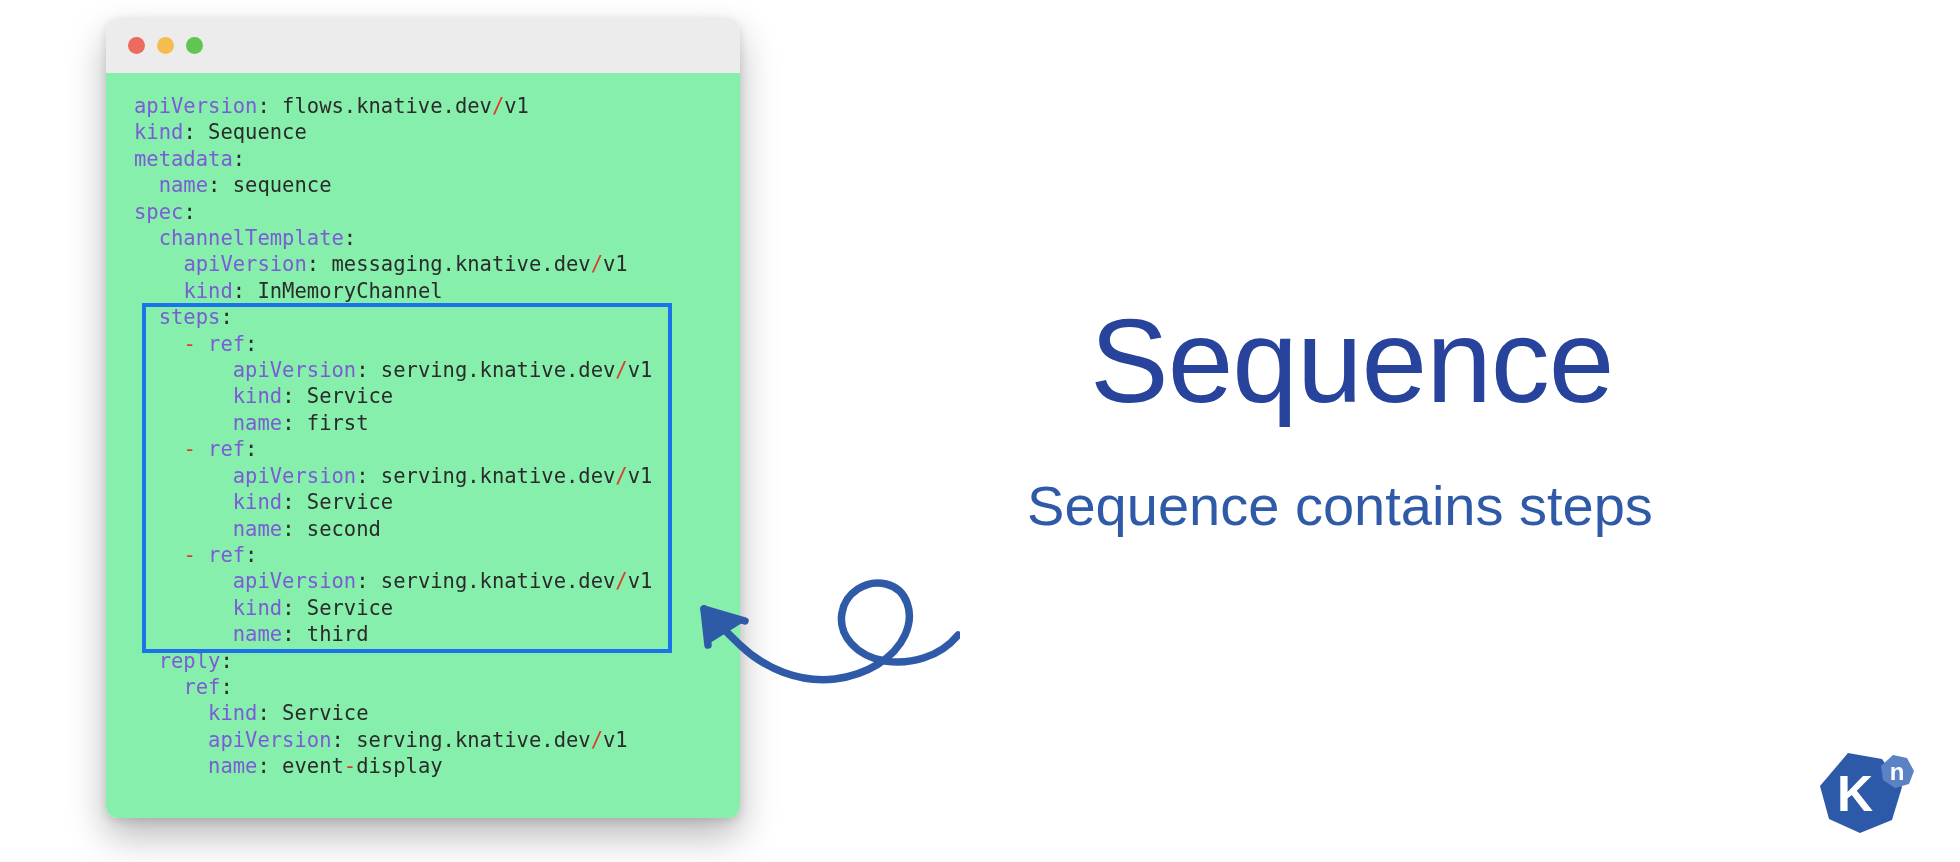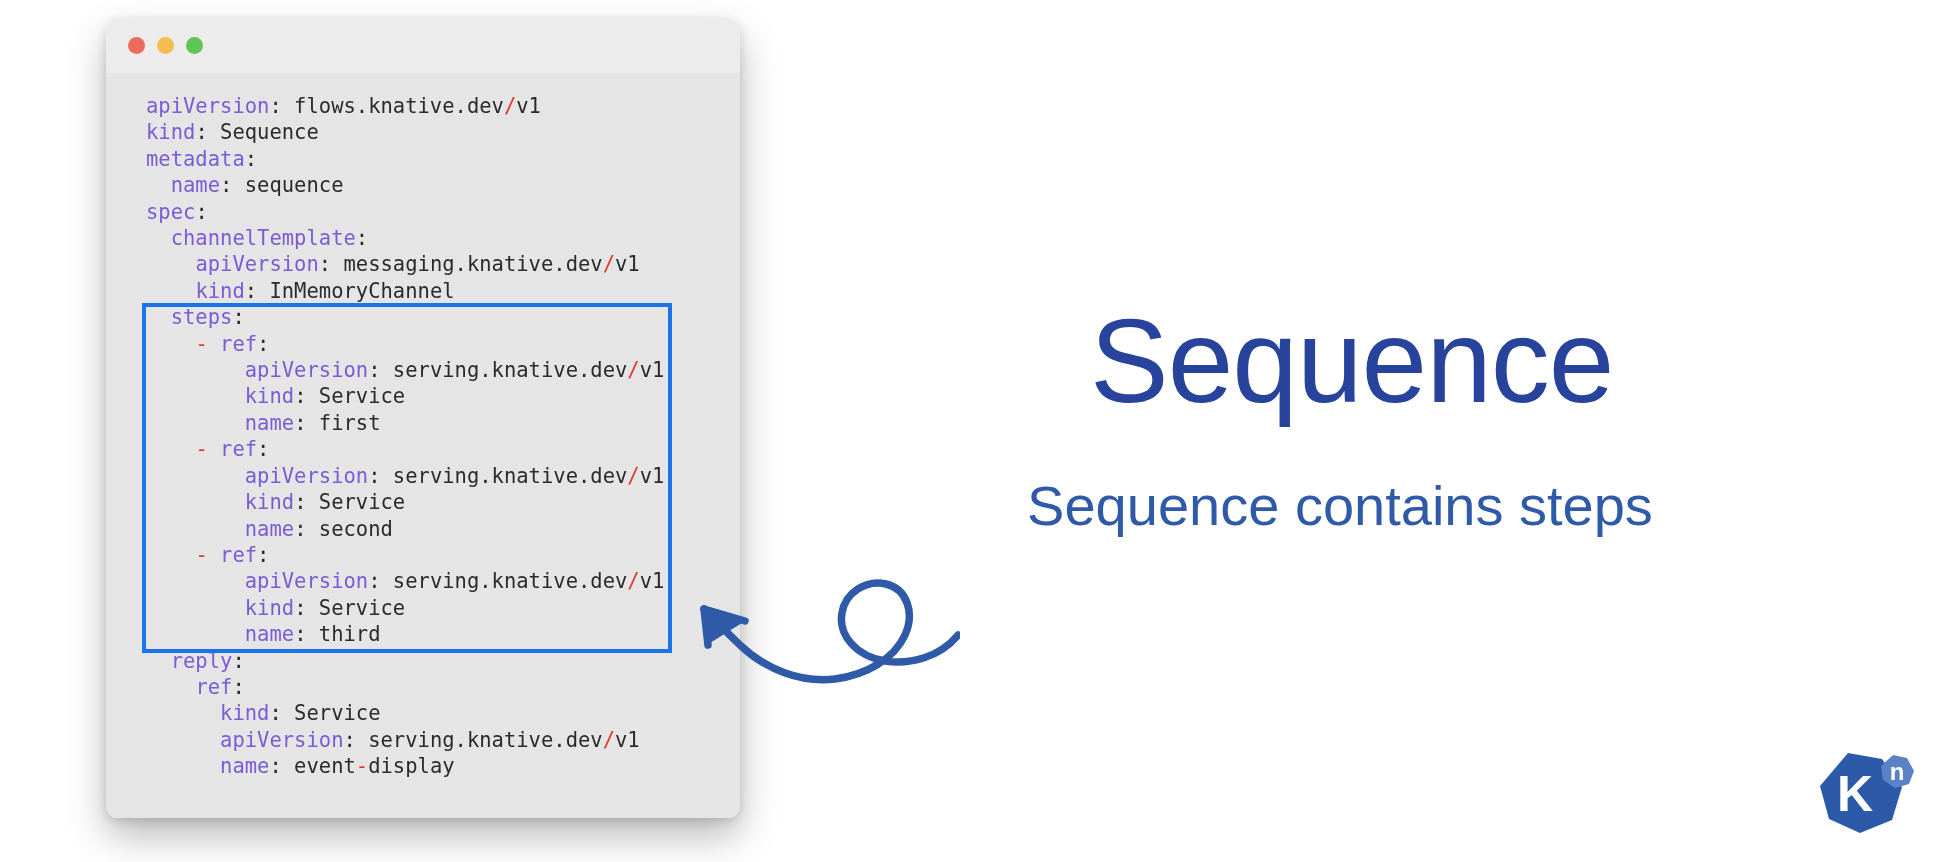--- a/index.html
+++ b/index.html
@@ -42,23 +42,23 @@
     height: 17px;
     border-radius: 50%;
     margin-right: 12px;
   }
   .dot.red    { background: #ed6a5e; }
   .dot.yellow { background: #f5bd4f; }
   .dot.green  { background: #61c554; }
 
   #code-body {
     position: relative;
-    background: #e5e5e5;
+    background: #86efac;
     height: 745px;
-    padding: 20px 0 0 12px;
+    padding: 20px 0 0 0;
     box-sizing: border-box;
   }
 
   pre#code {
     margin: 0;
     padding: 0 0 0 28px;
     font-family: "DejaVu Sans Mono", "Liberation Mono", monospace;
     font-size: 20.5px;
     line-height: 26.4px;
     color: #2b2b2b;

